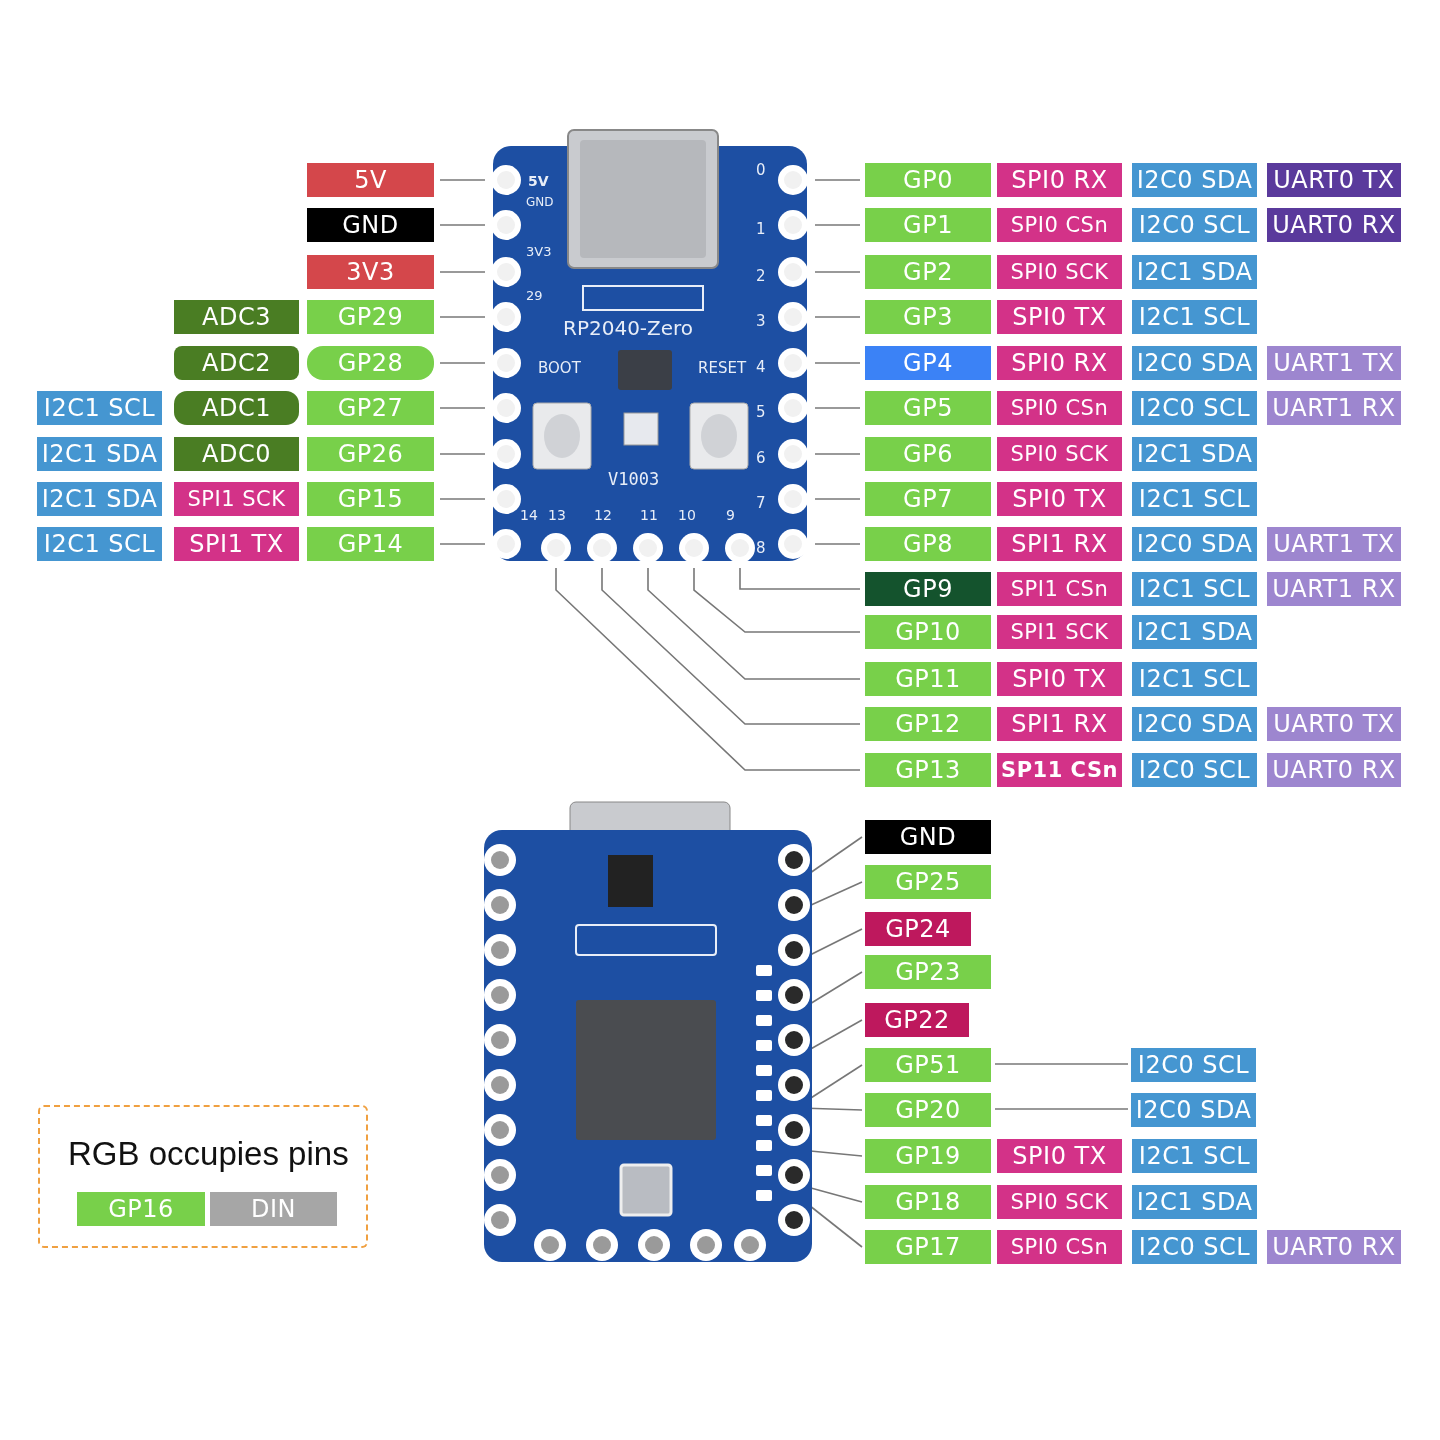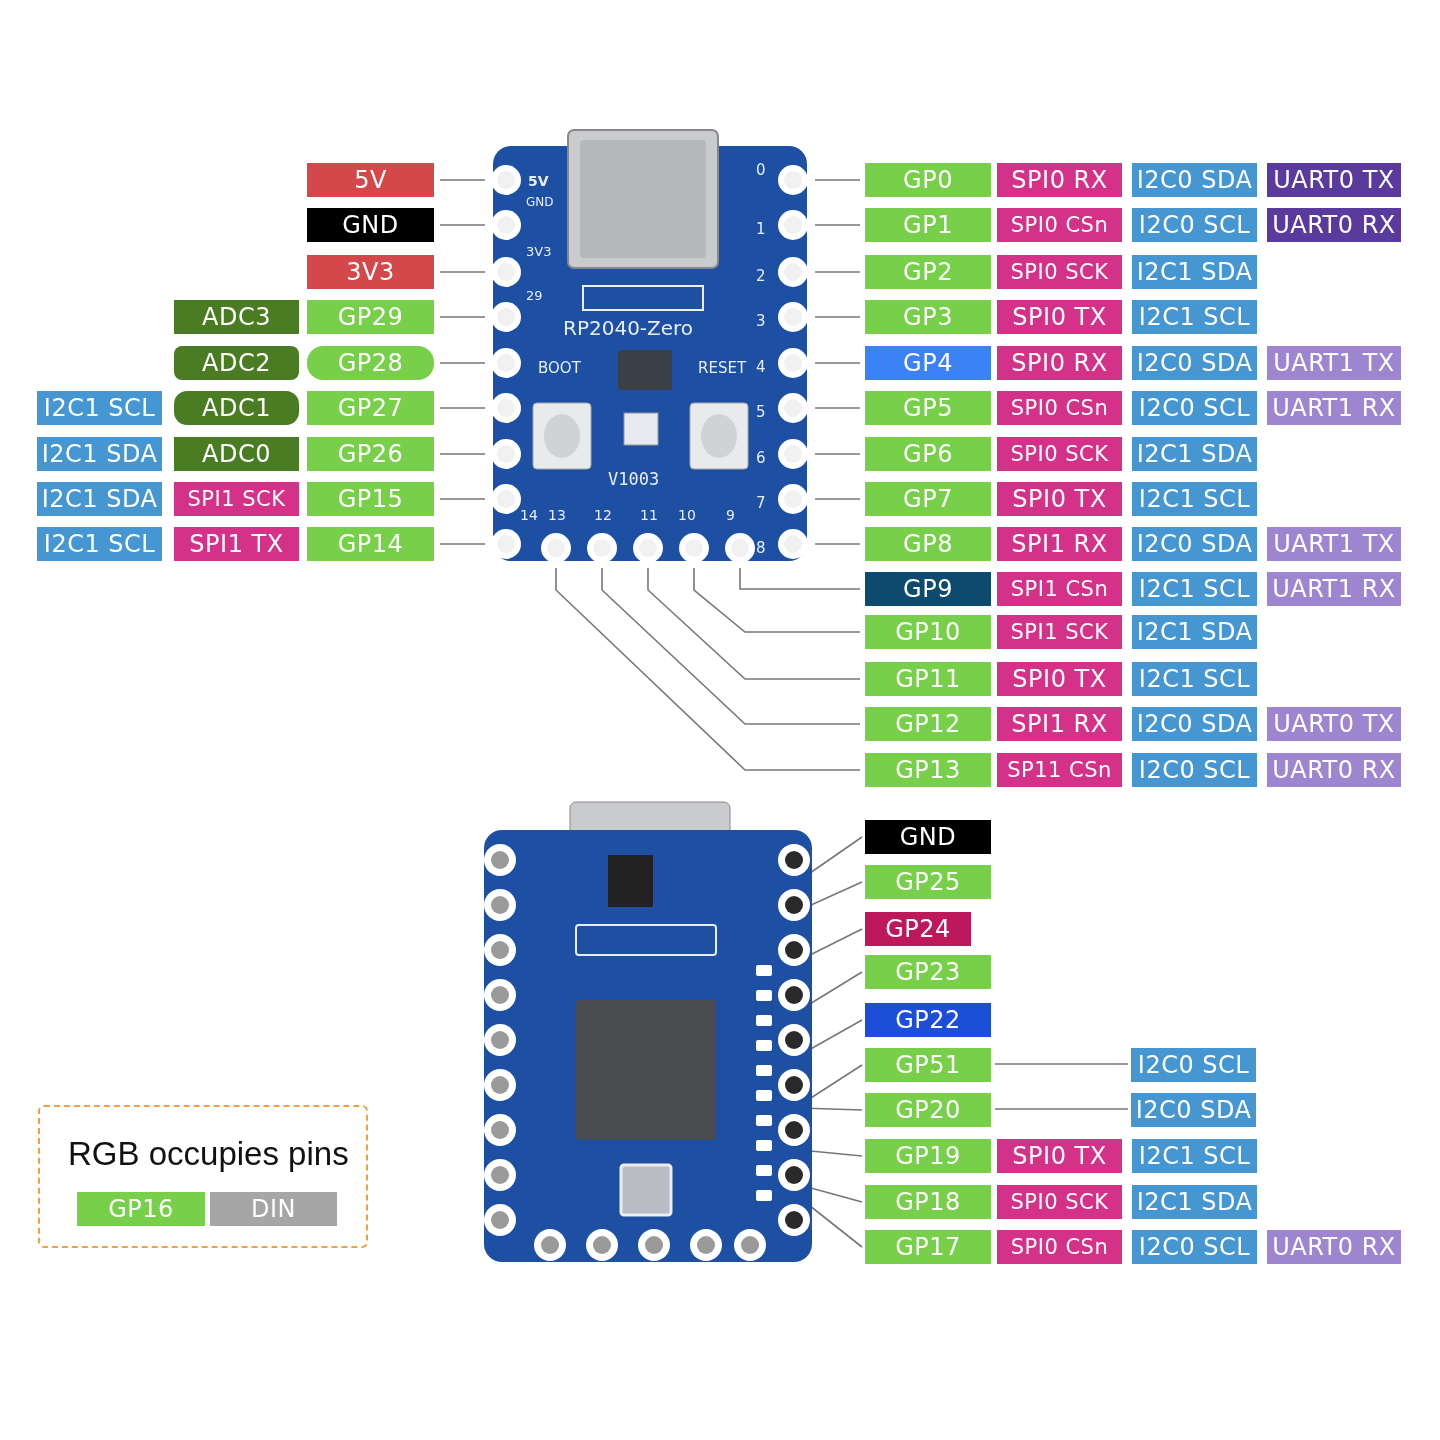--- a/index.html
+++ b/index.html
@@ -256,43 +256,43 @@
       <div class="lbl" style="left: 865px; top: 437px; width: 126px; background: rgb(120, 208, 74);">GP6</div>
       <div class="lbl sm" style="left: 997px; top: 437px; width: 125px; background: rgb(211, 50, 136);">SPI0 SCK</div>
       <div class="lbl" style="left: 1132px; top: 437px; width: 125px; background: rgb(69, 150, 209);">I2C1 SDA</div>
       <div class="lbl" style="left: 865px; top: 482px; width: 126px; background: rgb(120, 208, 74);">GP7</div>
       <div class="lbl" style="left: 997px; top: 482px; width: 125px; background: rgb(211, 50, 136);">SPI0 TX</div>
       <div class="lbl" style="left: 1132px; top: 482px; width: 125px; background: rgb(69, 150, 209);">I2C1 SCL</div>
       <div class="lbl" style="left: 865px; top: 527px; width: 126px; background: rgb(120, 208, 74);">GP8</div>
       <div class="lbl" style="left: 997px; top: 527px; width: 125px; background: rgb(211, 50, 136);">SPI1 RX</div>
       <div class="lbl" style="left: 1132px; top: 527px; width: 125px; background: rgb(69, 150, 209);">I2C0 SDA</div>
       <div class="lbl" style="left: 1267px; top: 527px; width: 134px; background: rgb(157, 134, 207);">UART1 TX</div>
-      <div class="lbl" style="left: 865px; top: 572px; width: 126px; background: #0c4a6e;">GP9</div>
+      <div class="lbl" style="left: 865px; top: 572px; width: 126px; background: #14532d;">GP9</div>
       <div class="lbl sm" style="left: 997px; top: 572px; width: 125px; background: rgb(211, 50, 136);">SPI1 CSn</div>
       <div class="lbl" style="left: 1132px; top: 572px; width: 125px; background: rgb(69, 150, 209);">I2C1 SCL</div>
       <div class="lbl" style="left: 1267px; top: 572px; width: 134px; background: rgb(157, 134, 207);">UART1 RX</div>
       <div class="lbl" style="left: 865px; top: 615px; width: 126px; background: rgb(120, 208, 74);">GP10</div>
       <div class="lbl sm" style="left: 997px; top: 615px; width: 125px; background: rgb(211, 50, 136);">SPI1 SCK</div>
       <div class="lbl" style="left: 1132px; top: 615px; width: 125px; background: rgb(69, 150, 209);">I2C1 SDA</div>
       <div class="lbl" style="left: 865px; top: 662px; width: 126px; background: rgb(120, 208, 74);">GP11</div>
       <div class="lbl" style="left: 997px; top: 662px; width: 125px; background: rgb(211, 50, 136);">SPI0 TX</div>
       <div class="lbl" style="left: 1132px; top: 662px; width: 125px; background: rgb(69, 150, 209);">I2C1 SCL</div>
       <div class="lbl" style="left: 865px; top: 707px; width: 126px; background: rgb(120, 208, 74);">GP12</div>
       <div class="lbl" style="left: 997px; top: 707px; width: 125px; background: rgb(211, 50, 136);">SPI1 RX</div>
       <div class="lbl" style="left: 1132px; top: 707px; width: 125px; background: rgb(69, 150, 209);">I2C0 SDA</div>
       <div class="lbl" style="left: 1267px; top: 707px; width: 134px; background: rgb(157, 134, 207);">UART0 TX</div>
       <div class="lbl" style="left: 865px; top: 753px; width: 126px; background: rgb(120, 208, 74);">GP13</div>
-      <div class="lbl sm" style="left: 997px; top: 753px; width: 125px; background: rgb(211, 50, 136);">SP11 CSn</div>
+      <div class="lbl sm" style="left: 997px; top: 753px; width: 125px; background: rgb(211, 50, 136); font-weight: bold;">SP11 CSn</div>
       <div class="lbl" style="left: 1132px; top: 753px; width: 125px; background: rgb(69, 150, 209);">I2C0 SCL</div>
       <div class="lbl" style="left: 1267px; top: 753px; width: 134px; background: rgb(157, 134, 207);">UART0 RX</div>
       <div class="lbl" style="left: 865px; top: 820px; width: 126px; background: rgb(0, 0, 0);">GND</div>
       <div class="lbl" style="left: 865px; top: 865px; width: 126px; background: rgb(120, 208, 74);">GP25</div>
       <div class="lbl" style="left: 865px; top: 912px; width: 106px; background: #be185d;">GP24</div>
       <div class="lbl" style="left: 865px; top: 955px; width: 126px; background: rgb(120, 208, 74);">GP23</div>
-      <div class="lbl" style="left: 865px; top: 1003px; width: 126px; background: #1d4ed8;">GP22</div>
+      <div class="lbl" style="left: 865px; top: 1003px; width: 104px; background: #be185d;">GP22</div>
       <div class="lbl" style="left: 865px; top: 1048px; width: 126px; background: rgb(120, 208, 74);">GP51</div>
       <div class="lbl" style="left: 1131px; top: 1048px; width: 125px; background: rgb(69, 150, 209);">I2C0 SCL</div>
       <div class="lbl" style="left: 865px; top: 1093px; width: 126px; background: rgb(120, 208, 74);">GP20</div>
       <div class="lbl" style="left: 1131px; top: 1093px; width: 125px; background: rgb(69, 150, 209);">I2C0 SDA</div>
       <div class="lbl" style="left: 865px; top: 1139px; width: 126px; background: rgb(120, 208, 74);">GP19</div>
       <div class="lbl" style="left: 997px; top: 1139px; width: 125px; background: rgb(211, 50, 136);">SPI0 TX</div>
       <div class="lbl" style="left: 1132px; top: 1139px; width: 125px; background: rgb(69, 150, 209);">I2C1 SCL</div>
       <div class="lbl" style="left: 865px; top: 1185px; width: 126px; background: rgb(120, 208, 74);">GP18</div>
       <div class="lbl sm" style="left: 997px; top: 1185px; width: 125px; background: rgb(211, 50, 136);">SPI0 SCK</div>
       <div class="lbl" style="left: 1132px; top: 1185px; width: 125px; background: rgb(69, 150, 209);">I2C1 SDA</div>

